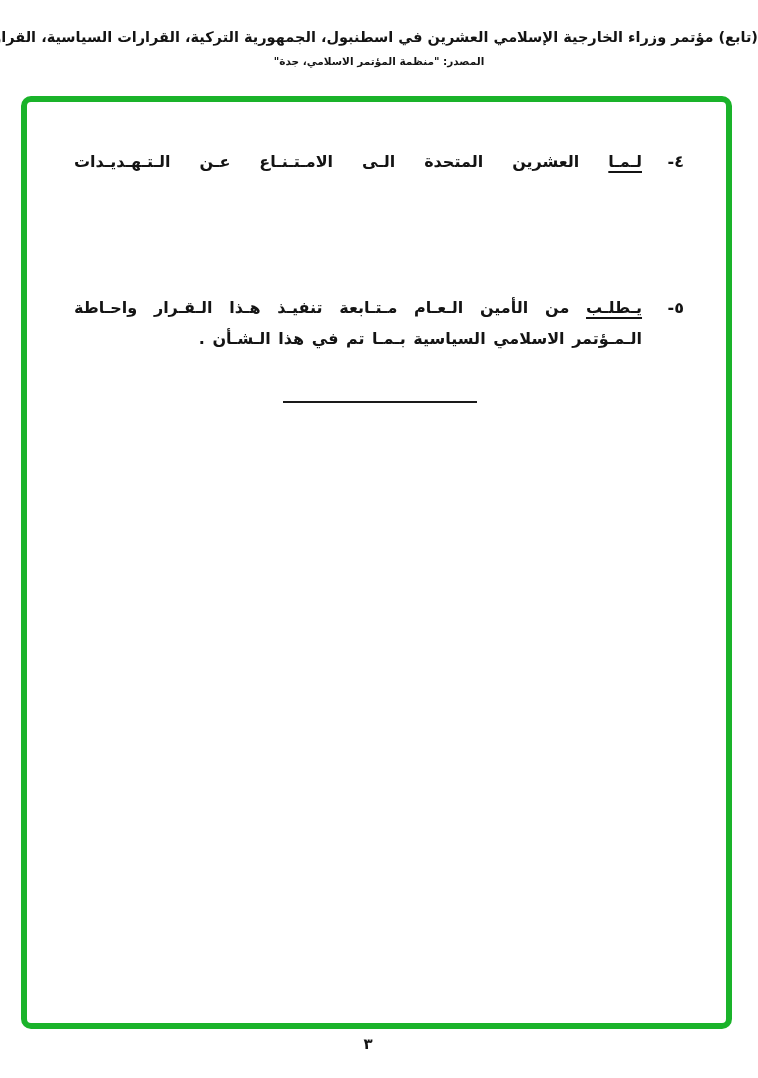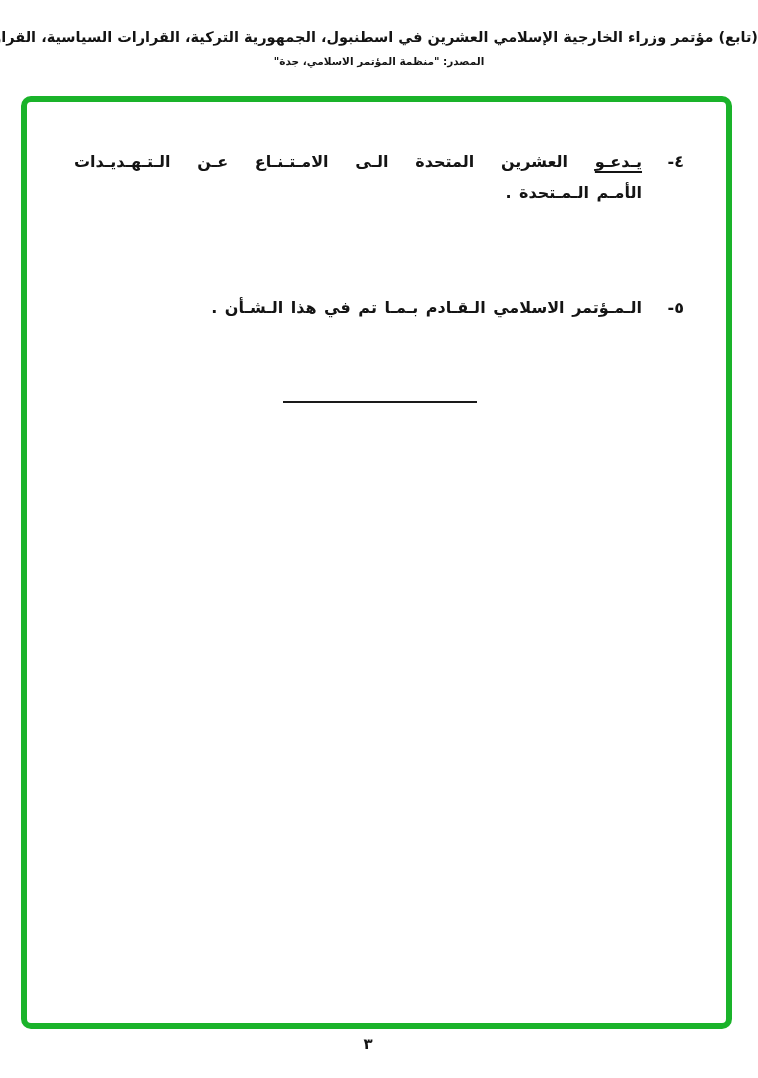--- a/index.html
+++ b/index.html
@@ -121,29 +121,29 @@
   <div class="doc-header">
     <div class="header-line1">(تابع) مؤتمر وزراء الخارجية الإسلامي العشرين في اسطنبول، الجمهورية التركية، القرارات السياسية، القرار الرقم ٢٠/١٢-س</div>
     <div class="header-line2">المصدر: "منظمة المؤتمر الاسلامي، جدة"</div>
   </div>
 
   <div class="green-box">
 
     <div class="item item-4">
       <div class="item-number">٤-</div>
       <div class="item-text">
-        <div class="line just"><span class="lead">يـدعـو</span> <span>العشرين المتحدة الـى الامـتـنـاع عـن الـتـهـديـدات</span></div>
-        <div class="line">الأمـم الـمـتحدة .</div>
+        <div class="line just"><span class="lead">لـمـا</span> <span>العشرين المتحدة الـى الامـتـنـاع عـن الـتـهـديـدات</span></div>
       </div>
     </div>
 
     <div class="item item-5">
       <div class="item-number">٥-</div>
       <div class="item-text">
-        <div class="line">الـمـؤتمر الاسلامي الـقـادم بـمـا تم في هذا الـشـأن .</div>
+        <div class="line just"><span class="lead">يـطلـب</span> <span>من الأمين الـعـام مـتـابعة تنفيـذ هـذا الـقـرار واحـاطة</span></div>
+        <div class="line">الـمـؤتمر الاسلامي السياسية بـمـا تم في هذا الـشـأن .</div>
       </div>
     </div>
 
     <div class="separator"></div>
 
   </div>
 
   <div class="page-number">٣</div>
 
 </div>

